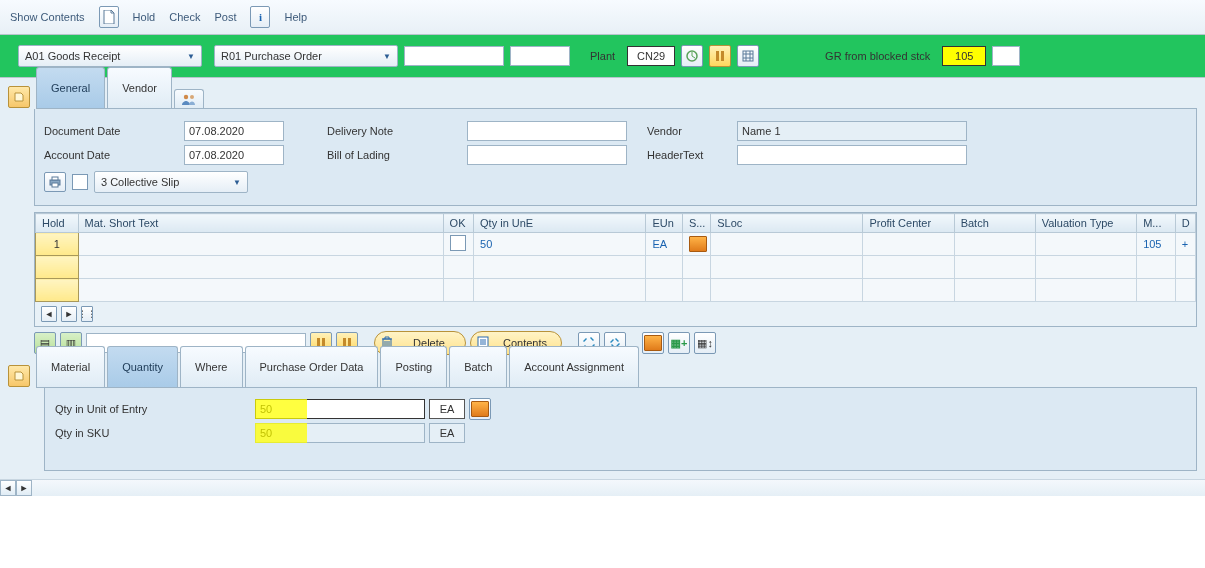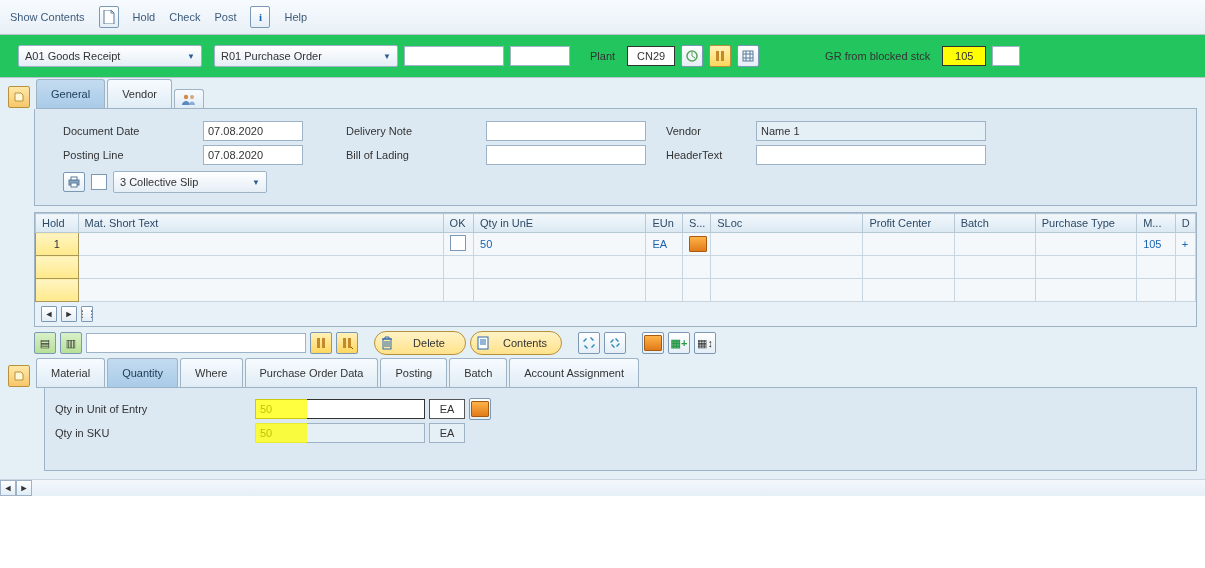--- a/index.html
+++ b/index.html
@@ -12,24 +12,24 @@
 .sel span.tri{margin-left:auto;font-size:8px;color:#2c5d94}
 .inp{background:#fff;border:1px solid #9eb4c6;height:18px;padding:0 4px;font:inherit;color:#333}
 .inp.ro{background:#e5eff6}
 .plant-field{width:46px;text-align:center;border:1px solid #333;height:18px;background:#fff}
 .hl-yellow{background:#ffff00 !important;border:1px solid #333 !important}
 .label-txt{margin:0 6px 0 14px}
 .icon-btn{width:20px;height:20px;border:1px solid #7b99b5;background:linear-gradient(#fff,#e5eef6);border-radius:2px;display:flex;align-items:center;justify-content:center;font-size:11px}
 .panel-wrap{padding:8px;background:#e5eff6}
 .side-toggle{float:left;width:20px;height:20px;border:1px solid #b8923a;background:linear-gradient(#ffe8a8,#f7c76a);border-radius:2px;margin-right:6px;display:flex;align-items:center;justify-content:center;font-size:10px}
 .tabstrip{display:flex;align-items:flex-end;border-bottom:1px solid #9eb4c6;margin-left:26px;height:22px}
-.tab{padding:8px 14px;background:linear-gradient(#f7fbff,#e0ecf5);border:1px solid #9eb4c6;border-bottom:none;border-radius:3px 3px 0 0;margin-right:2px;cursor:pointer}
+.tab{padding:14px 14px;background:linear-gradient(#f7fbff,#e0ecf5);border:1px solid #9eb4c6;border-bottom:none;border-radius:3px 3px 0 0;margin-right:2px;cursor:pointer}
 .tab.active{background:linear-gradient(#c3dbf0,#a9cbe8);font-weight:normal;color:#1d3a56}
 .tab.iconcell{padding:3px 6px}
-.panel-body{border:1px solid #9eb4c6;border-top:none;background:#dce9f3;margin-left:26px;padding:12px 28px}
+.panel-body{border:1px solid #9eb4c6;border-top:none;background:#dce9f3;margin-left:26px;padding:12px 9px}
 .form-row{display:flex;align-items:center;margin-bottom:4px;gap:0}
 .form-lbl{width:140px}
 .form-lbl2{width:140px;margin-left:43px}
 .form-lbl3{width:90px;margin-left:20px}
 .slipbar{display:flex;align-items:center;gap:6px;margin-top:6px}
 .print-ico{width:20px;height:18px;border:1px solid #7b99b5;background:linear-gradient(#fff,#e5eef6);border-radius:2px;display:flex;align-items:center;justify-content:center}
 .chk{width:14px;height:14px;border:1px solid #7b99b5;background:#fff}
 .table-wrap{margin:6px 0 0 26px;border:1px solid #9eb4c6;background:#e8f1f7}
 table.grid{border-collapse:collapse;width:100%;font-size:11px;table-layout:fixed}
 table.grid th{background:linear-gradient(#f2f8fc,#dbe8f2);border:1px solid #b8c9d6;padding:3px 6px;text-align:left;font-weight:normal;color:#2d4a66;white-space:nowrap;overflow:hidden}
@@ -129,21 +129,21 @@
   <div class="panel-body">
     <div class="form-row">
       <span class="form-lbl">Document Date</span>
       <input class="inp" style="width: 90px;" value="07.08.2020">
       <span class="form-lbl2">Delivery Note</span>
       <input class="inp" style="width: 150px;">
       <span class="form-lbl3">Vendor</span>
       <span class="inp ro" style="width:220px;line-height:18px;">Name 1</span>
     </div>
     <div class="form-row">
-      <span class="form-lbl">Posting Line</span>
+      <span class="form-lbl">Account Date</span>
       <input class="inp" style="width: 90px;" value="07.08.2020">
       <span class="form-lbl2">Bill of Lading</span>
       <input class="inp" style="width: 150px;">
       <span class="form-lbl3">HeaderText</span>
       <input class="inp" style="width: 220px;">
     </div>
     <div class="slipbar">
       <span class="print-ico">
         <svg width="14" height="12" viewBox="0 0 14 12">
             <rect x="2" y="4" width="10" height="5" fill="#8aa8c4" stroke="#5a7a99"></rect>
@@ -179,21 +179,21 @@
           <tr>
         <th>Hold</th>
         <th>Mat. Short Text</th>
         <th>OK</th>
         <th>Qty in UnE</th>
         <th>EUn</th>
         <th>S...</th>
         <th>SLoc</th>
         <th>Profit Center</th>
         <th>Batch</th>
-        <th>Purchase Type</th>
+        <th>Valuation Type</th>
         <th>M...</th>
         <th>D</th>
       </tr>
       <tr>
         <td class="linecell">1</td>
         <td></td>
         <td><span class="chk" style="display:inline-block"></span></td>
         <td class="blueval">50</td>
         <td class="blueval">EA</td>
         <td><span class="stock-icon"></span></td>

